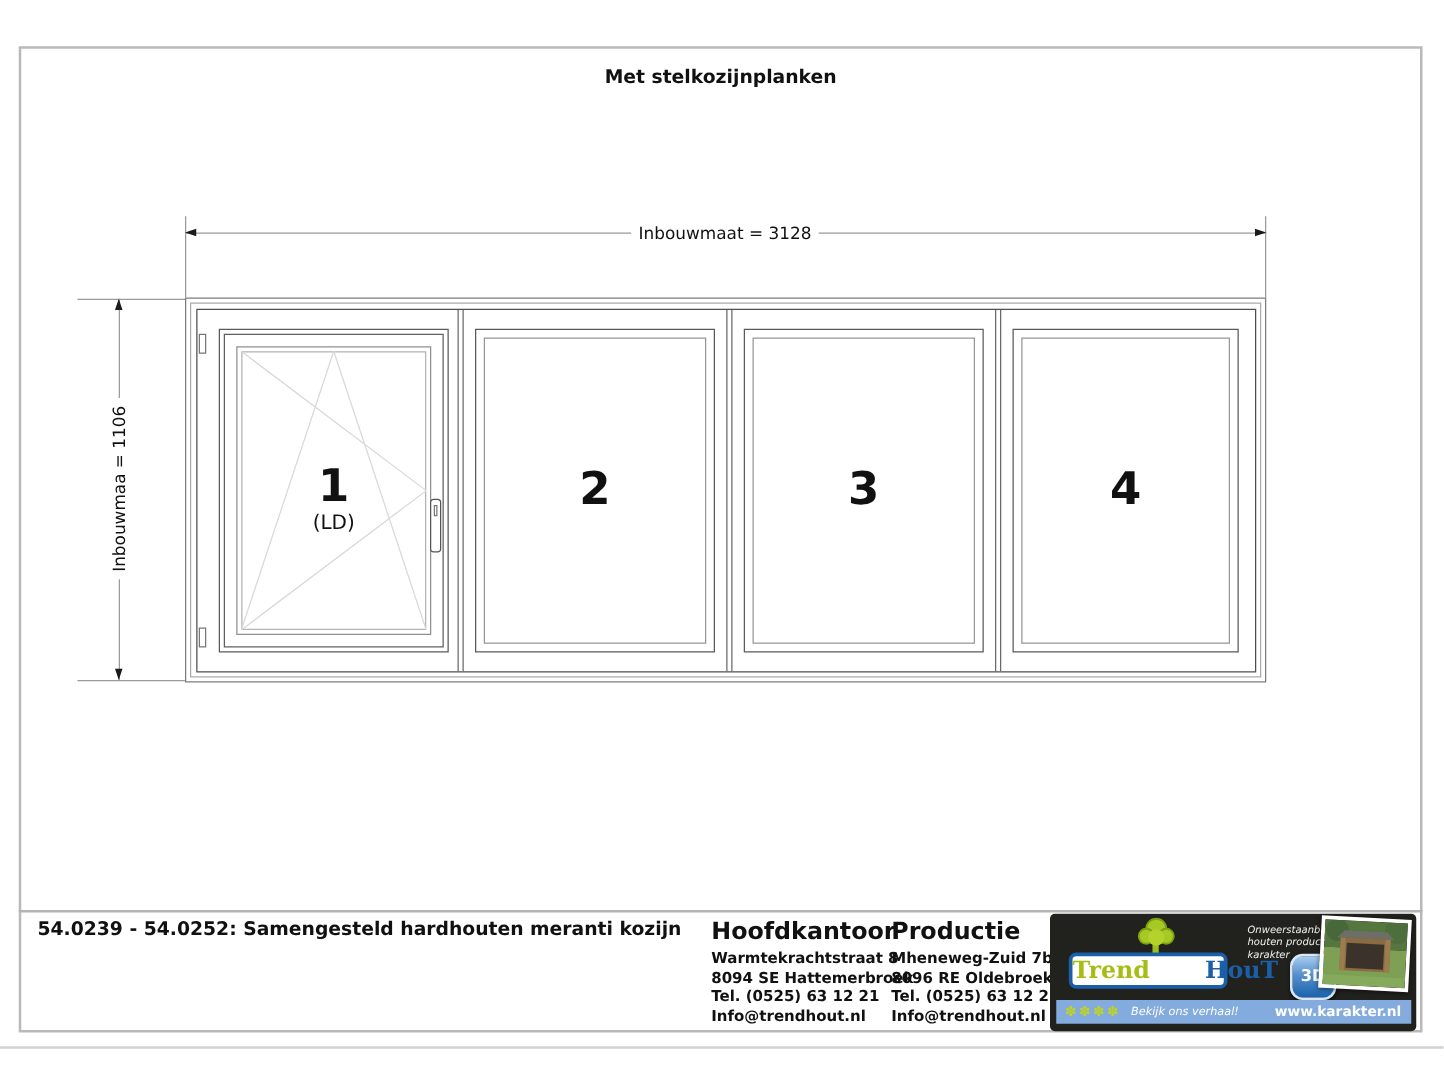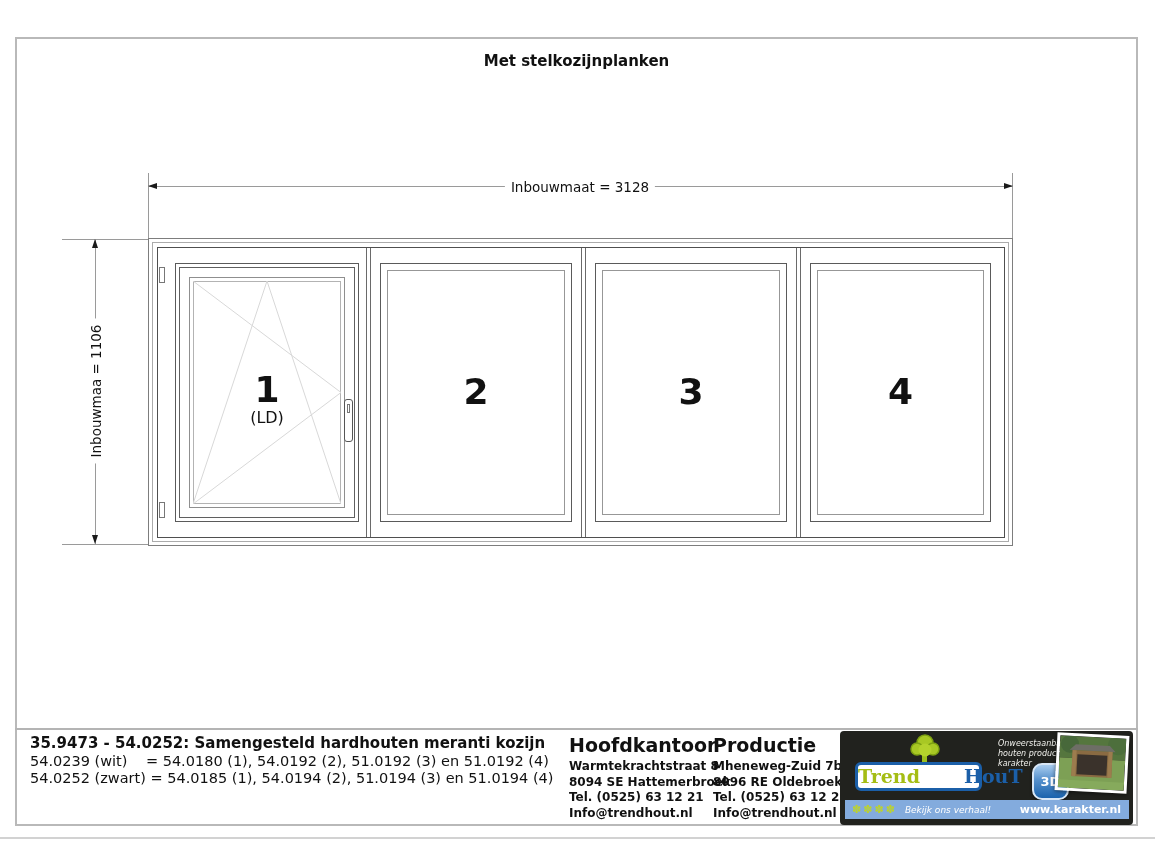--- a/index.html
+++ b/index.html
@@ -122,23 +122,21 @@
   <div class="rect" style="left:817px; top:270px; width:167px; height:245px; border-color:#979797;"></div>
 
   <div class="sec-num" style="left:193px; top:372px; width:148px;">1</div>
   <div class="sec-sub" style="left:193px; top:408px; width:148px;">(LD)</div>
   <div class="sec-num" style="left:380px; top:374px; width:192px;">2</div>
   <div class="sec-num" style="left:595px; top:374px; width:192px;">3</div>
   <div class="sec-num" style="left:810px; top:374px; width:181px;">4</div>
 
   <div class="divider"></div>
 
-  <div class="prod-line1">35.9473 - 54.0252: Samengesteld hardhouten meranti kozijn</div>
-  <div class="prod-line2">54.0239 (wit)    = 54.0180 (1), 54.0192 (2), 51.0192 (3) en 51.0192 (4)</div>
-  <div class="prod-line3">54.0252 (zwart) = 54.0185 (1), 54.0194 (2), 51.0194 (3) en 51.0194 (4)</div>
+  <div class="prod-line1">54.0239 - 54.0252: Samengesteld hardhouten meranti kozijn</div>
 
   <div class="addr-block" style="left:569px;">
     <div class="addr-head">Hoofdkantoor</div>
     <div class="addr-line">Warmtekrachtstraat 8</div>
     <div class="addr-line">8094 SE Hattemerbroek</div>
     <div class="addr-line">Tel. (0525) 63 12 21</div>
     <div class="addr-line">Info@trendhout.nl</div>
   </div>
 
   <div class="addr-block" style="left:713px;">

